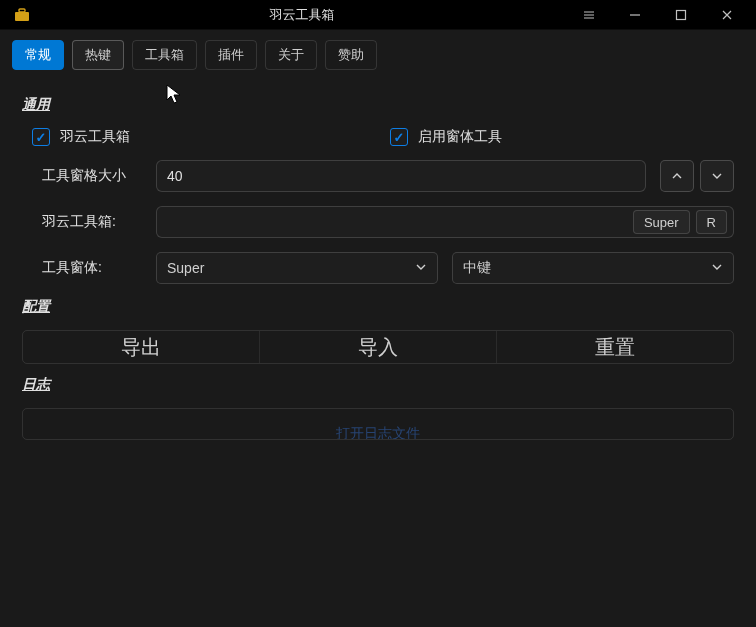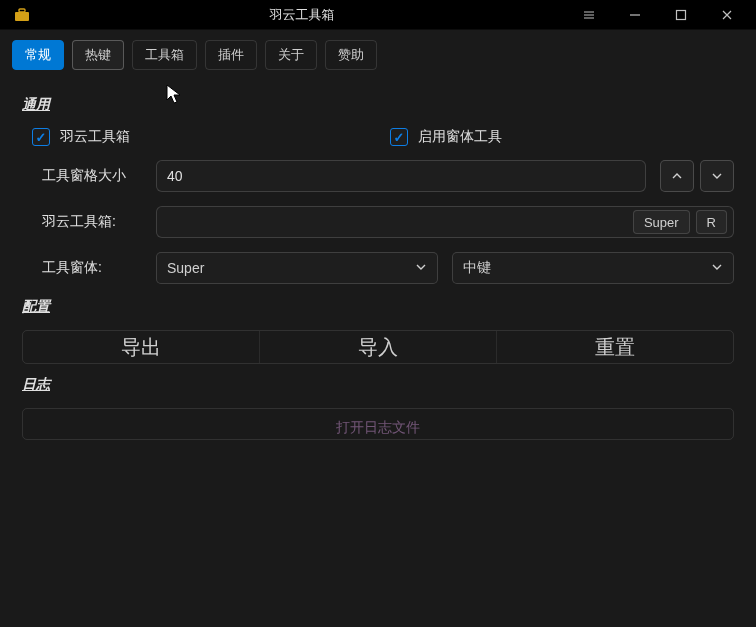--- a/index.html
+++ b/index.html
@@ -39,21 +39,21 @@
 
 .select { position:relative; height:32px; border:1px solid rgba(255,255,255,0.15); border-radius:5px; background:rgba(255,255,255,0.02); display:flex; align-items:center; padding:0 30px 0 10px; font-size:14px; color:#d0d0d0; flex:1; }
 .select .caret { position:absolute; right:10px; top:50%; transform:translateY(-50%); }
 
 .btn-row { display:flex; gap:0; border:1px solid rgba(255,255,255,0.1); border-radius:5px; overflow:hidden; }
 .flat-btn { flex:1; height:32px; display:flex; align-items:center; justify-content:center; font-size:20px; color:#d0d0d0; }
 .flat-btn + .flat-btn { border-left:1px solid rgba(255,255,255,0.08); }
 
 .cursor { position:absolute; left:166px; top:84px; width:16px; height:22px; pointer-events:none; }
 .container { position:relative; width:756px; height:627px; }
-.log-btn-row { margin-top:2px; border:1px solid rgba(255,255,255,0.1); border-radius:5px; height:32px; display:flex; align-items:flex-start; justify-content:center; color:#f0abfc; font-size:14px; overflow:hidden;}
+.log-btn-row { margin-top:2px; border:1px solid rgba(255,255,255,0.1); border-radius:5px; height:32px; display:flex; align-items:center; justify-content:center; color:#3b82f6; font-size:14px; overflow:hidden;}
 </style>
 </head>
 <body>
 
 <div class="container">
 
 <div class="titlebar">
   <span class="app-icon">
     <svg width="18" height="18" viewBox="0 0 18 18">
           <rect x="2" y="6" width="14" height="9" rx="1" fill="#d4a017"></rect>

